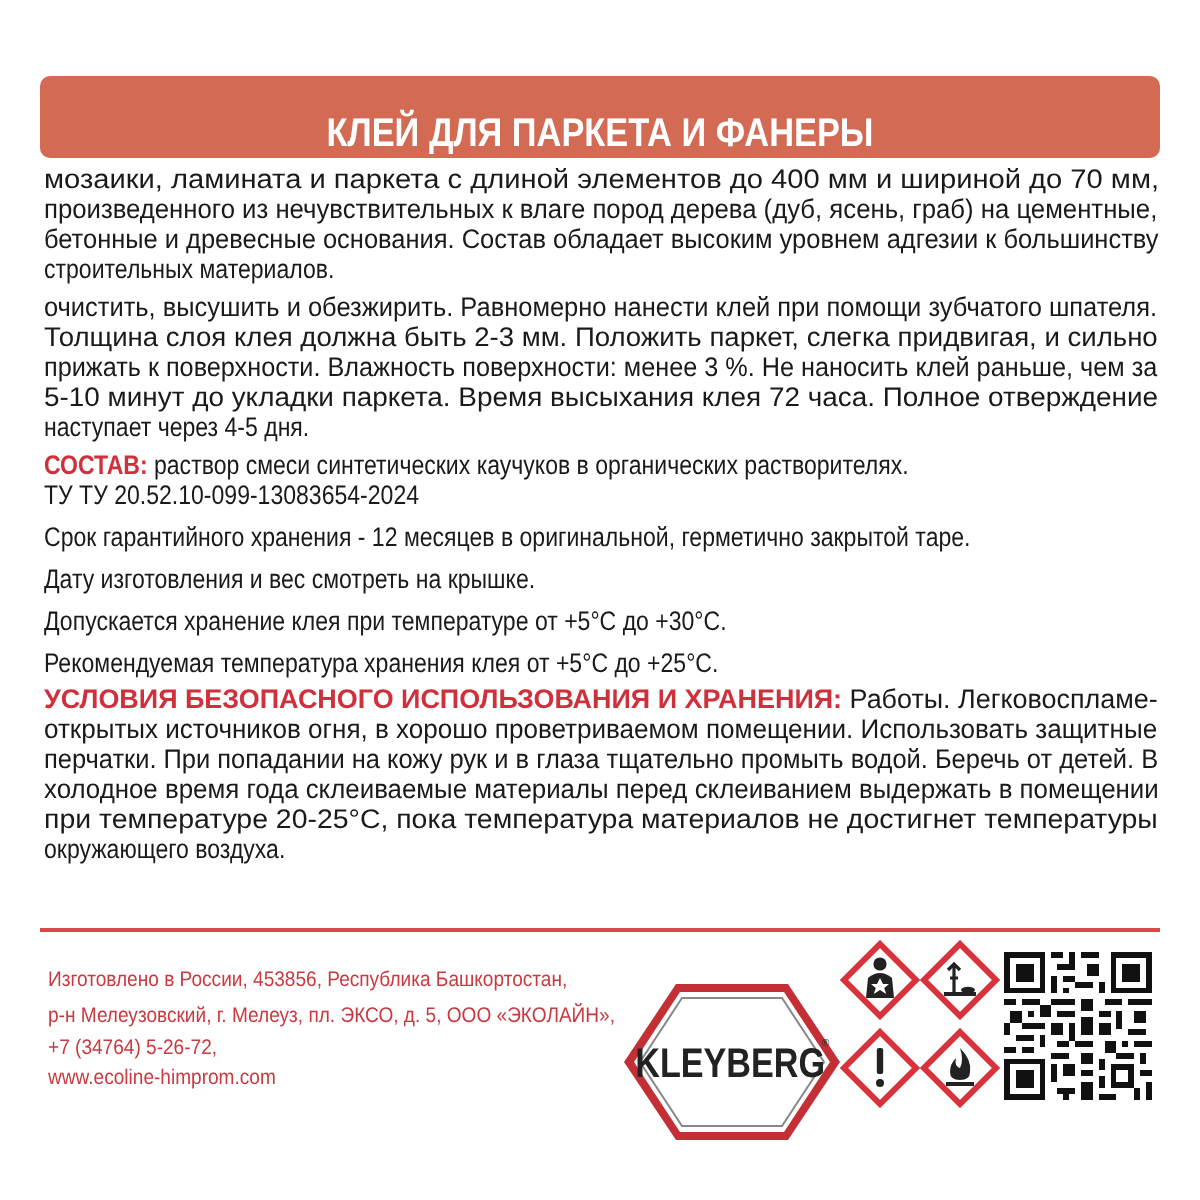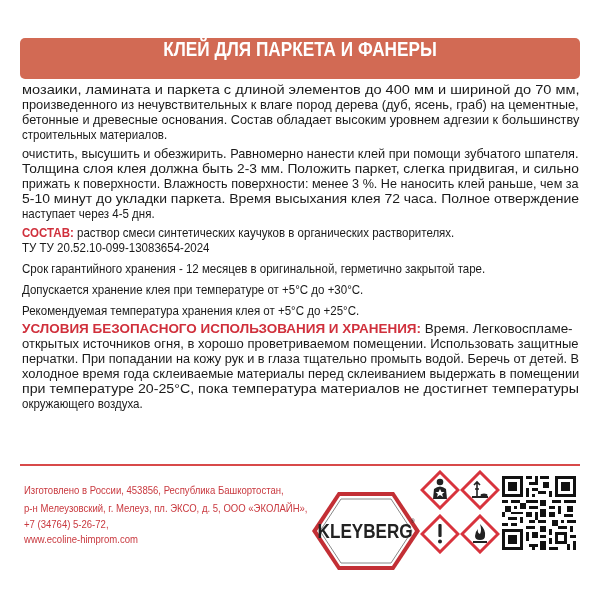--- a/index.html
+++ b/index.html
@@ -2,21 +2,21 @@
 <html><head>
 <meta charset="utf-8">
 <style>
   * { margin: 0; padding: 0; box-sizing: border-box; }
   html, body { width: 600px; height: 600px; background: #ffffff; overflow: hidden; }
   body { position: relative; font-family: "Liberation Sans", sans-serif; color: #1a1a1a; }
 
   .title-bar {
     position: absolute; left: 20px; top: 38px; width: 560px; height: 41px;
     background: #d26a54; border-radius: 5px;
-    display: flex; align-items: flex-start; justify-content: center;
+    display: flex; align-items: flex-end; justify-content: center;
   }
   .title-bar h1 {
     font-family: "Liberation Sans", sans-serif;
     font-weight: bold; font-size: 20px; color: #ffffff; letter-spacing: 0px;
     transform: scaleX(0.86); white-space: nowrap;
   }
 
   .content {
     position: absolute; left: 22px; top: 82px; width: 557px;
     font-size: 13.4px; line-height: 15px;
@@ -79,25 +79,26 @@
     <div class="line"><span class="cond a5" style="transform: scaleX(1.04112);">5-10 минут до укладки паркета. Время высыхания клея 72 часа. Полное отверждение</span></div>
     <div class="line"><span class="cond" style="transform: scaleX(0.86);">наступает через 4-5 дня.</span></div>
   </div>
 
   <div class="para gap">
     <div class="line"><span class="cond" style="transform: scaleX(0.86);"><span class="lbl">СОСТАВ:</span><span> раствор смеси синтетических каучуков в органических растворителях.</span></span></div>
     <div class="line"><span class="cond" style="transform: scaleX(0.86);">ТУ  ТУ 20.52.10-099-13083654-2024</span></div>
   </div>
 
   <div class="line gap" style="margin-top:6px"><span class="cond" style="transform: scaleX(0.86);">Срок гарантийного хранения - 12 месяцев в оригинальной, герметично закрытой таре.</span></div>
+  <div class="line" style="margin-top:6px"><span class="cond" style="transform: scaleX(0.86);">Дату изготовления и вес смотреть на крышке.</span></div>
   <div class="line" style="margin-top:6px"><span class="cond" style="transform: scaleX(0.86);">Допускается хранение клея при температуре от +5°C до +30°C.</span></div>
   <div class="line" style="margin-top:6px"><span class="cond" style="transform: scaleX(0.86);">Рекомендуемая температура хранения клея от +5°C до +25°C.</span></div>
 
   <div class="para" style="margin-top:3px">
-    <div class="line"><span class="cond b1" style="transform: scaleX(1.00542);"><span class="lbl">УСЛОВИЯ БЕЗОПАСНОГО ИСПОЛЬЗОВАНИЯ И ХРАНЕНИЯ:</span><span> Время. Легковоспламе-</span></span></div>
+    <div class="line"><span class="cond b1" style="transform: scaleX(1.00542);"><span class="lbl">УСЛОВИЯ БЕЗОПАСНОГО ИСПОЛЬЗОВАНИЯ И ХРАНЕНИЯ:</span><span> Работы. Легковоспламе-</span></span></div>
     <div class="line"><span class="cond b3" style="transform: scaleX(0.972077);">открытых источников огня, в хорошо проветриваемом помещении. Использовать защитные</span></div>
     <div class="line"><span class="cond b4" style="transform: scaleX(0.950512);">перчатки. При попадании на кожу рук и в глаза тщательно промыть водой. Беречь от детей. В</span></div>
     <div class="line"><span class="cond b5" style="transform: scaleX(0.965338);">холодное время года склеиваемые материалы перед склеиванием выдержать в помещении</span></div>
     <div class="line"><span class="cond b6" style="transform: scaleX(1.06095);">при температуре 20-25°C, пока температура материалов не достигнет температуры</span></div>
     <div class="line"><span class="cond" style="transform: scaleX(0.86);">окружающего воздуха.</span></div>
   </div>
 </div>
 
 <div class="divider"></div>
 

